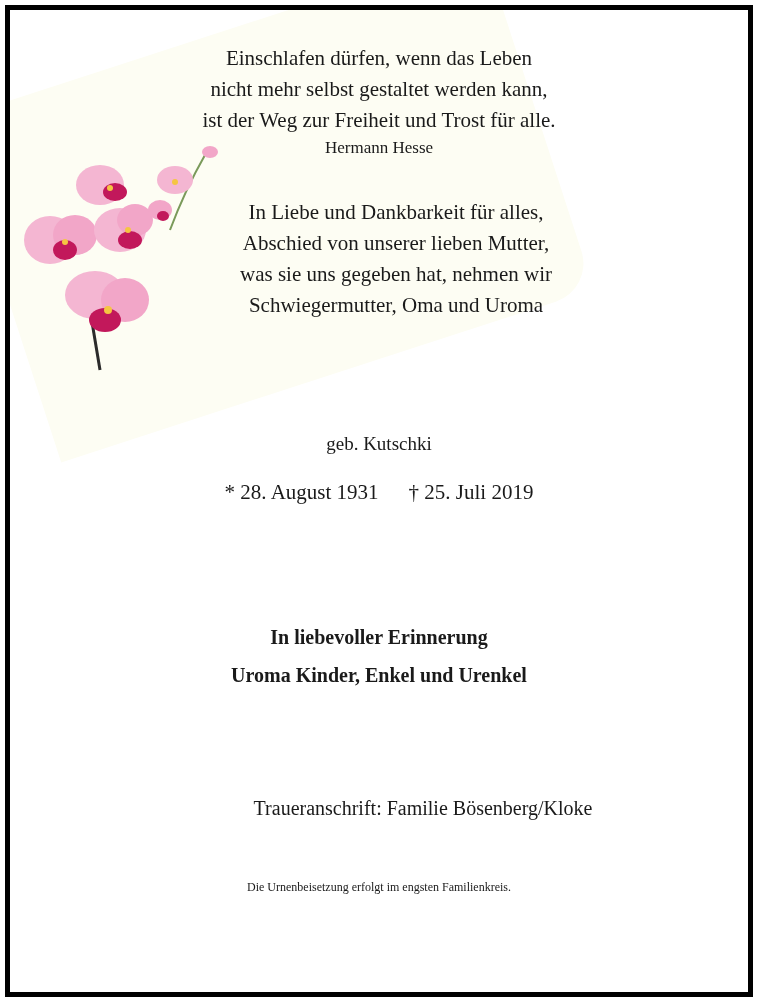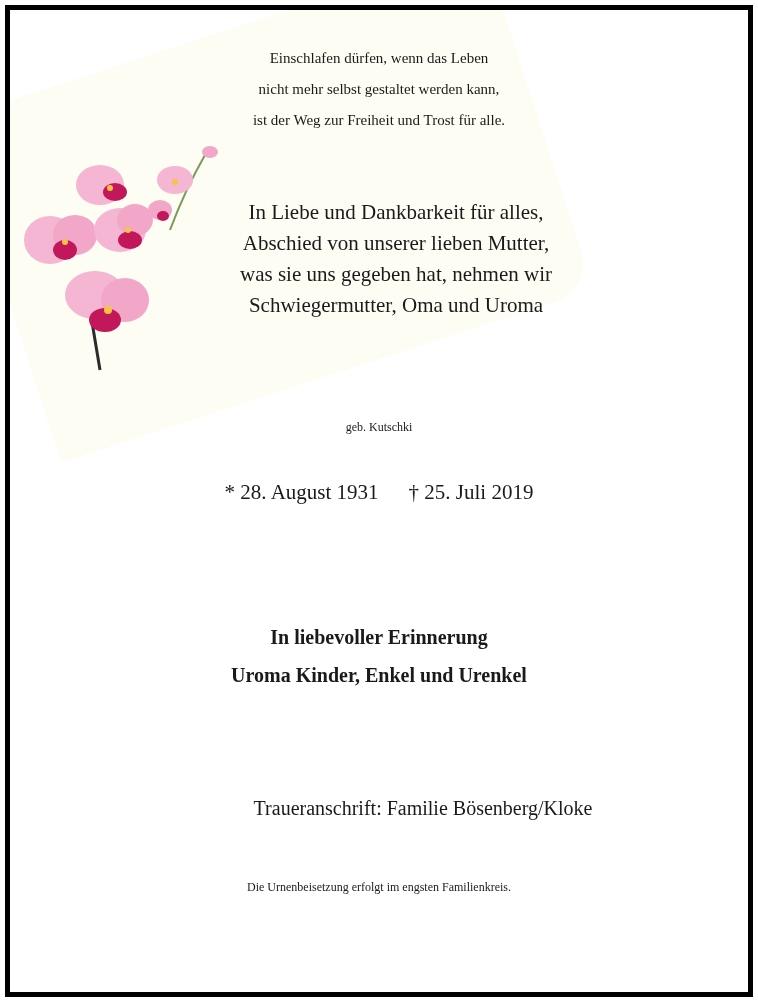--- a/index.html
+++ b/index.html
@@ -4,25 +4,25 @@
 <style>
   html, body { margin:0; padding:0; background:#ffffff; }
   body { width:758px; height:1000px; position:relative; overflow:hidden;
          font-family:"Liberation Serif","DejaVu Serif",serif; color:#1a1a1a; }
   .frame { position:absolute; left:5px; top:5px; width:738px; height:982px;
            border:5px solid #000; background:#fff; overflow:hidden; }
   .wash { position:absolute; left:-60px; top:110px; width:560px; height:360px;
           background:#fdfdf3; transform:rotate(-18deg); transform-origin:left top;
           border-radius:0 40px 40px 0; }
   .block { position:absolute; left:0; width:738px; text-align:center; }
-  .quote { top:33px; font-size:15px; line-height:31px; }
+  .quote { top:33px; font-size:21px; line-height:31px; }
   .author { top:128px; font-size:17px; }
   .farewell { top:187px; font-size:21px; line-height:31px;padding-left:17px; }
   .name { top:352px; font-size:50px; letter-spacing:0.3px; }
-  .maiden { top:410px; font-size:12px;text-align:center; }
+  .maiden { top:423px; font-size:19px;text-align:center; }
   .dates { top:470px; font-size:21px; }
   .dates span { display:inline-block; }
   .dates .gap { width:30px; }
   .memory { top:608px; font-size:20px; font-weight:bold; line-height:38px; }
   .address { top:783px; font-size:20px; line-height:31px;margin-left:44px; }
   .burial { top:870px; font-size:12px; }
   .orchid { position:absolute; left:10px; top:120px; width:220px; height:280px; }
 </style>
 </head>
 <body>
@@ -63,20 +63,21 @@
       <ellipse cx="143" cy="86" rx="6" ry="5" fill="#c2185b"></ellipse>
     </g>
     <ellipse cx="190" cy="22" rx="8" ry="6" fill="#f2a6c8"></ellipse>
   </svg>
 
   <div class="block quote">
     <div>Einschlafen dürfen, wenn das Leben</div>
     <div>nicht mehr selbst gestaltet werden kann,</div>
     <div>ist der Weg zur Freiheit und Trost für alle.</div>
   </div>
+  <div class="block author">Hermann Hesse</div>
 
   <div class="block farewell">
     <div>In Liebe und Dankbarkeit für alles,</div>
     <div>Abschied von unserer lieben Mutter,</div>
     <div>was sie uns gegeben hat, nehmen wir</div>
     <div>Schwiegermutter, Oma und Uroma</div>
   </div>
 
   <div class="block maiden">geb. Kutschki</div>
   <div class="block dates">

